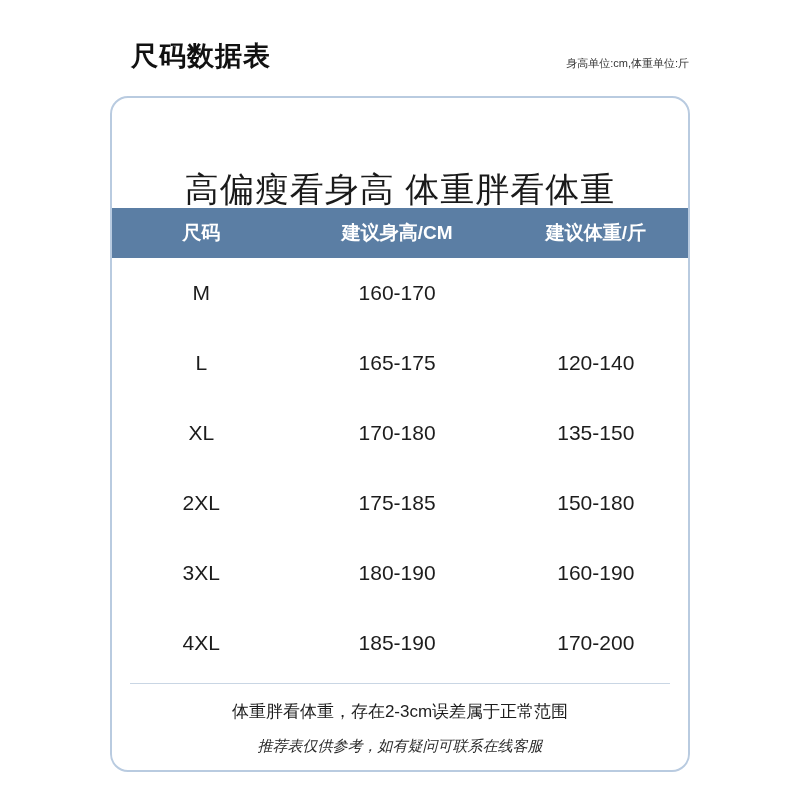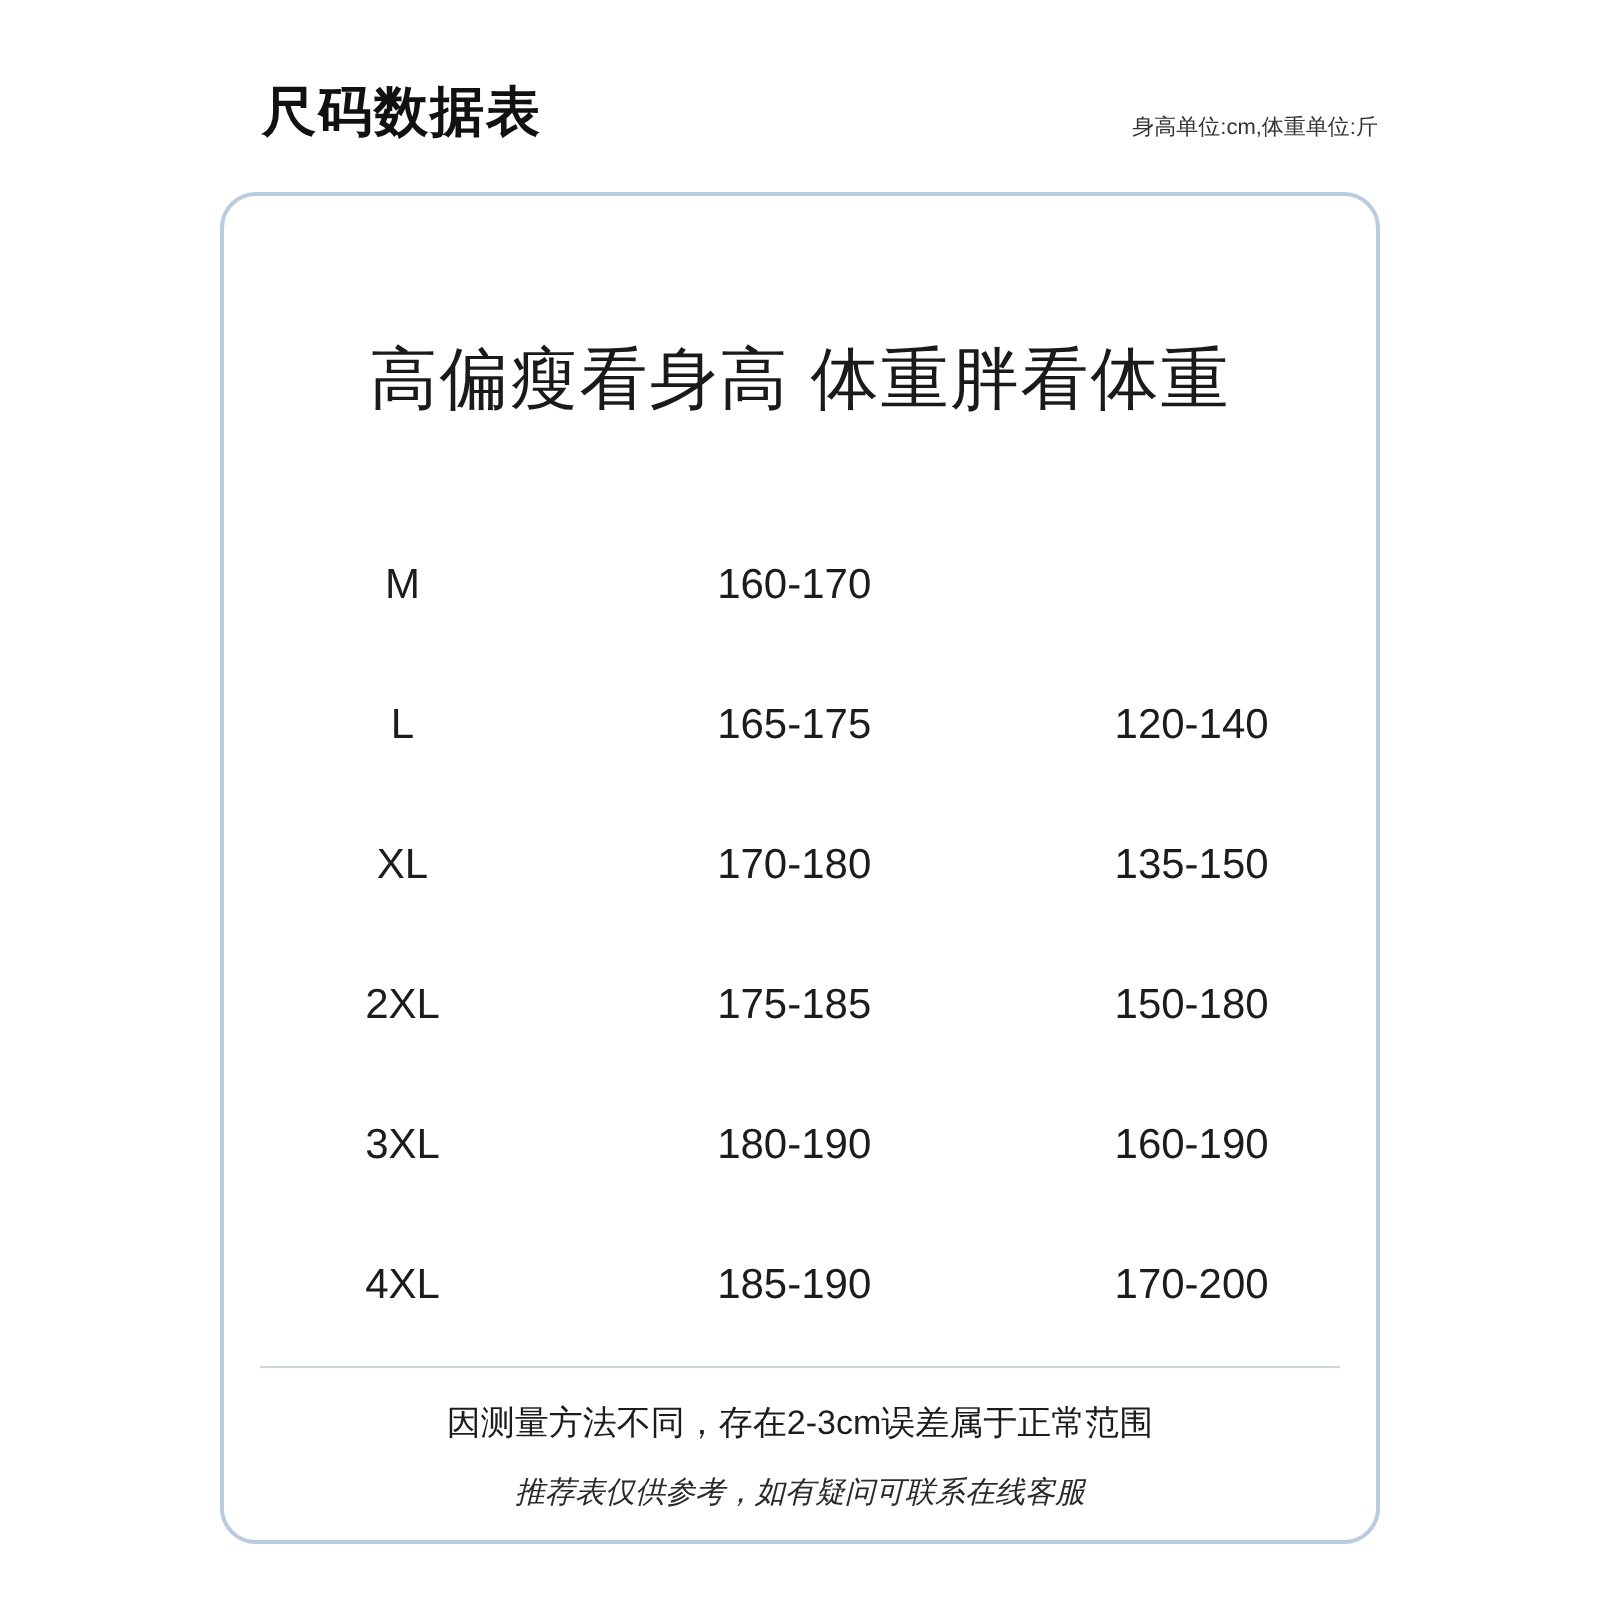--- a/index.html
+++ b/index.html
@@ -145,20 +145,25 @@
     <div class="header-title">尺码数据表</div>
     <div class="header-note">身高单位:cm,体重单位:斤</div>
   </div>
 
   <div class="card">
 
     <div class="banner">
       <div class="banner-text">高偏瘦看身高 体重胖看体重</div>
     </div>
 
+    <div class="thead">
+      <div class="cell c1">尺码</div>
+      <div class="cell c2">建议身高/CM</div>
+      <div class="cell c3">建议体重/斤</div>
+    </div>
 
     <div class="tbody">
 
       <div class="trow">
         <div class="cell c1">M</div>
         <div class="cell c2">160-170</div>
       </div>
 
       <div class="trow">
         <div class="cell c1">L</div>
@@ -187,18 +192,18 @@
       <div class="trow">
         <div class="cell c1">4XL</div>
         <div class="cell c2">185-190</div>
         <div class="cell c3">170-200</div>
       </div>
 
     </div>
 
     <div class="footer">
       <div class="footer-line"></div>
-      <div class="footer-1">因测量方法不同，存在2-3cm误差属于正常范围</div>
+      <div class="footer-1">体重胖看体重，存在2-3cm误差属于正常范围</div>
       <div class="footer-2">推荐表仅供参考，如有疑问可联系在线客服</div>
     </div>
 
   </div>
 </div>
 
 </body></html>

